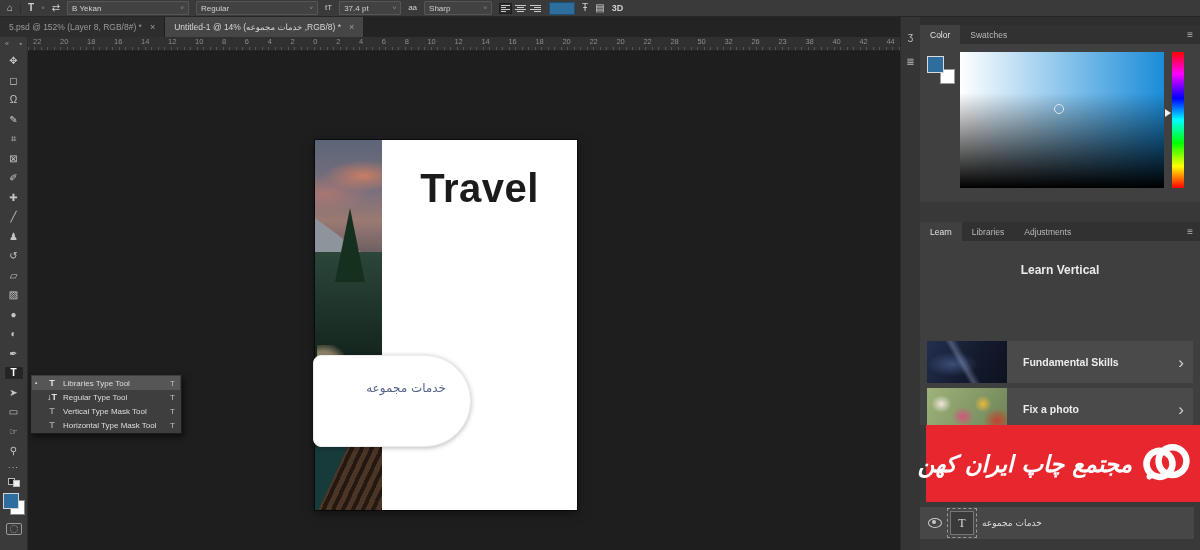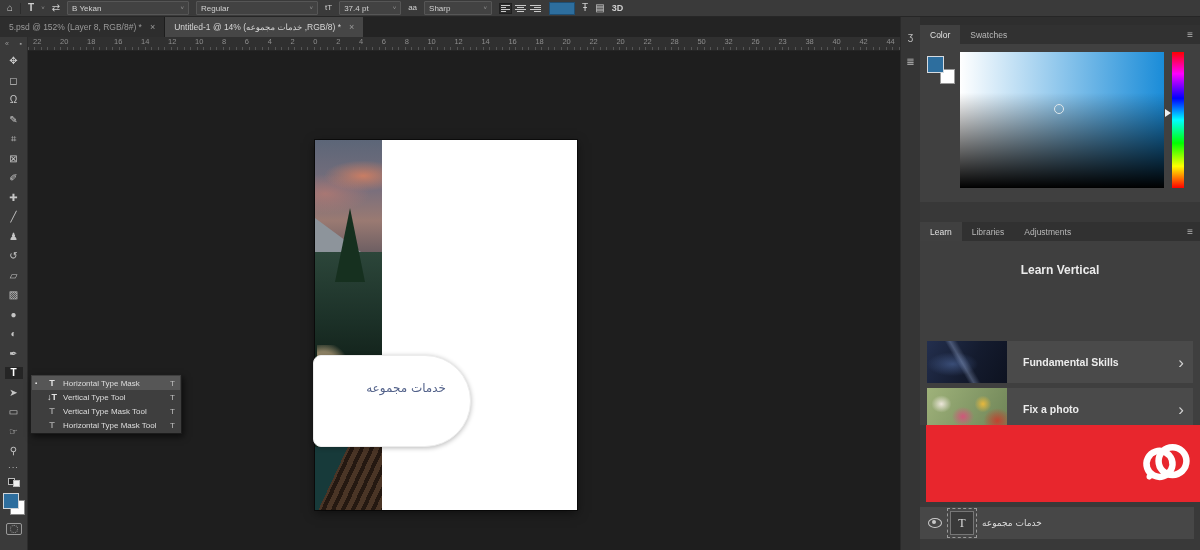--- a/index.html
+++ b/index.html
@@ -341,27 +341,27 @@
       <span class="bgc"></span>
       <span class="fgc"></span>
     </div>
     <div class="quickmask"></div>
   </div>
 
   <div class="flyout">
     <div class="fly-row active">
       <span class="fly-bullet">▪</span>
       <span class="fly-ico">T</span>
-      <span class="fly-label">Horizontal Type Mask</span>
+      <span class="fly-label">Libraries Type Tool</span>
       <span class="fly-short">T</span>
     </div>
     <div class="fly-row">
       <span class="fly-bullet"></span>
       <span class="fly-ico">↓T</span>
-      <span class="fly-label">Vertical Type Tool</span>
+      <span class="fly-label">Regular Type Tool</span>
       <span class="fly-short">T</span>
     </div>
     <div class="fly-row">
       <span class="fly-bullet"></span>
       <span class="fly-ico">T</span>
       <span class="fly-label">Vertical Type Mask Tool</span>
       <span class="fly-short">T</span>
     </div>
     <div class="fly-row">
       <span class="fly-bullet"></span>
@@ -372,20 +372,21 @@
   </div>
 
   <div class="canvas-area">
     <div class="doc">
       <div class="strip">
         <div class="strip-sky"></div>
         <div class="strip-trees"></div>
         <div class="strip-mid"></div>
         <div class="strip-pier"></div>
       </div>
+      <div class="travel">Travel</div>
       <div class="service-card">
         <div class="service-fa">خدمات مجموعه</div>
       </div>
     </div>
   </div>
 
   <div class="dock">
     <div class="dock-ico">ʒ</div>
     <div class="dock-ico">≣</div>
   </div>
@@ -425,20 +426,21 @@
         <div class="card-chevron">›</div>
       </div>
       <div class="learn-card card-2">
         <div class="card-thumb thumb-fix"></div>
         <div class="card-label">Fix a photo</div>
         <div class="card-chevron">›</div>
       </div>
     </div>
 
     <div class="banner">
+      <span class="banner-text">مجتمع چاپ ایران کهن</span>
       <span class="banner-logo">
         <svg width="52" height="52" viewBox="0 0 56 56">
           <g fill="none" stroke="#ffffff" stroke-width="7">
             <circle cx="35" cy="27" r="15"></circle>
             <circle cx="21" cy="30" r="14" transform="rotate(-18 21 30)"></circle>
           </g>
           <circle cx="10" cy="44" r="3" fill="#ffffff"></circle>
         </svg>
       </span>
     </div>

